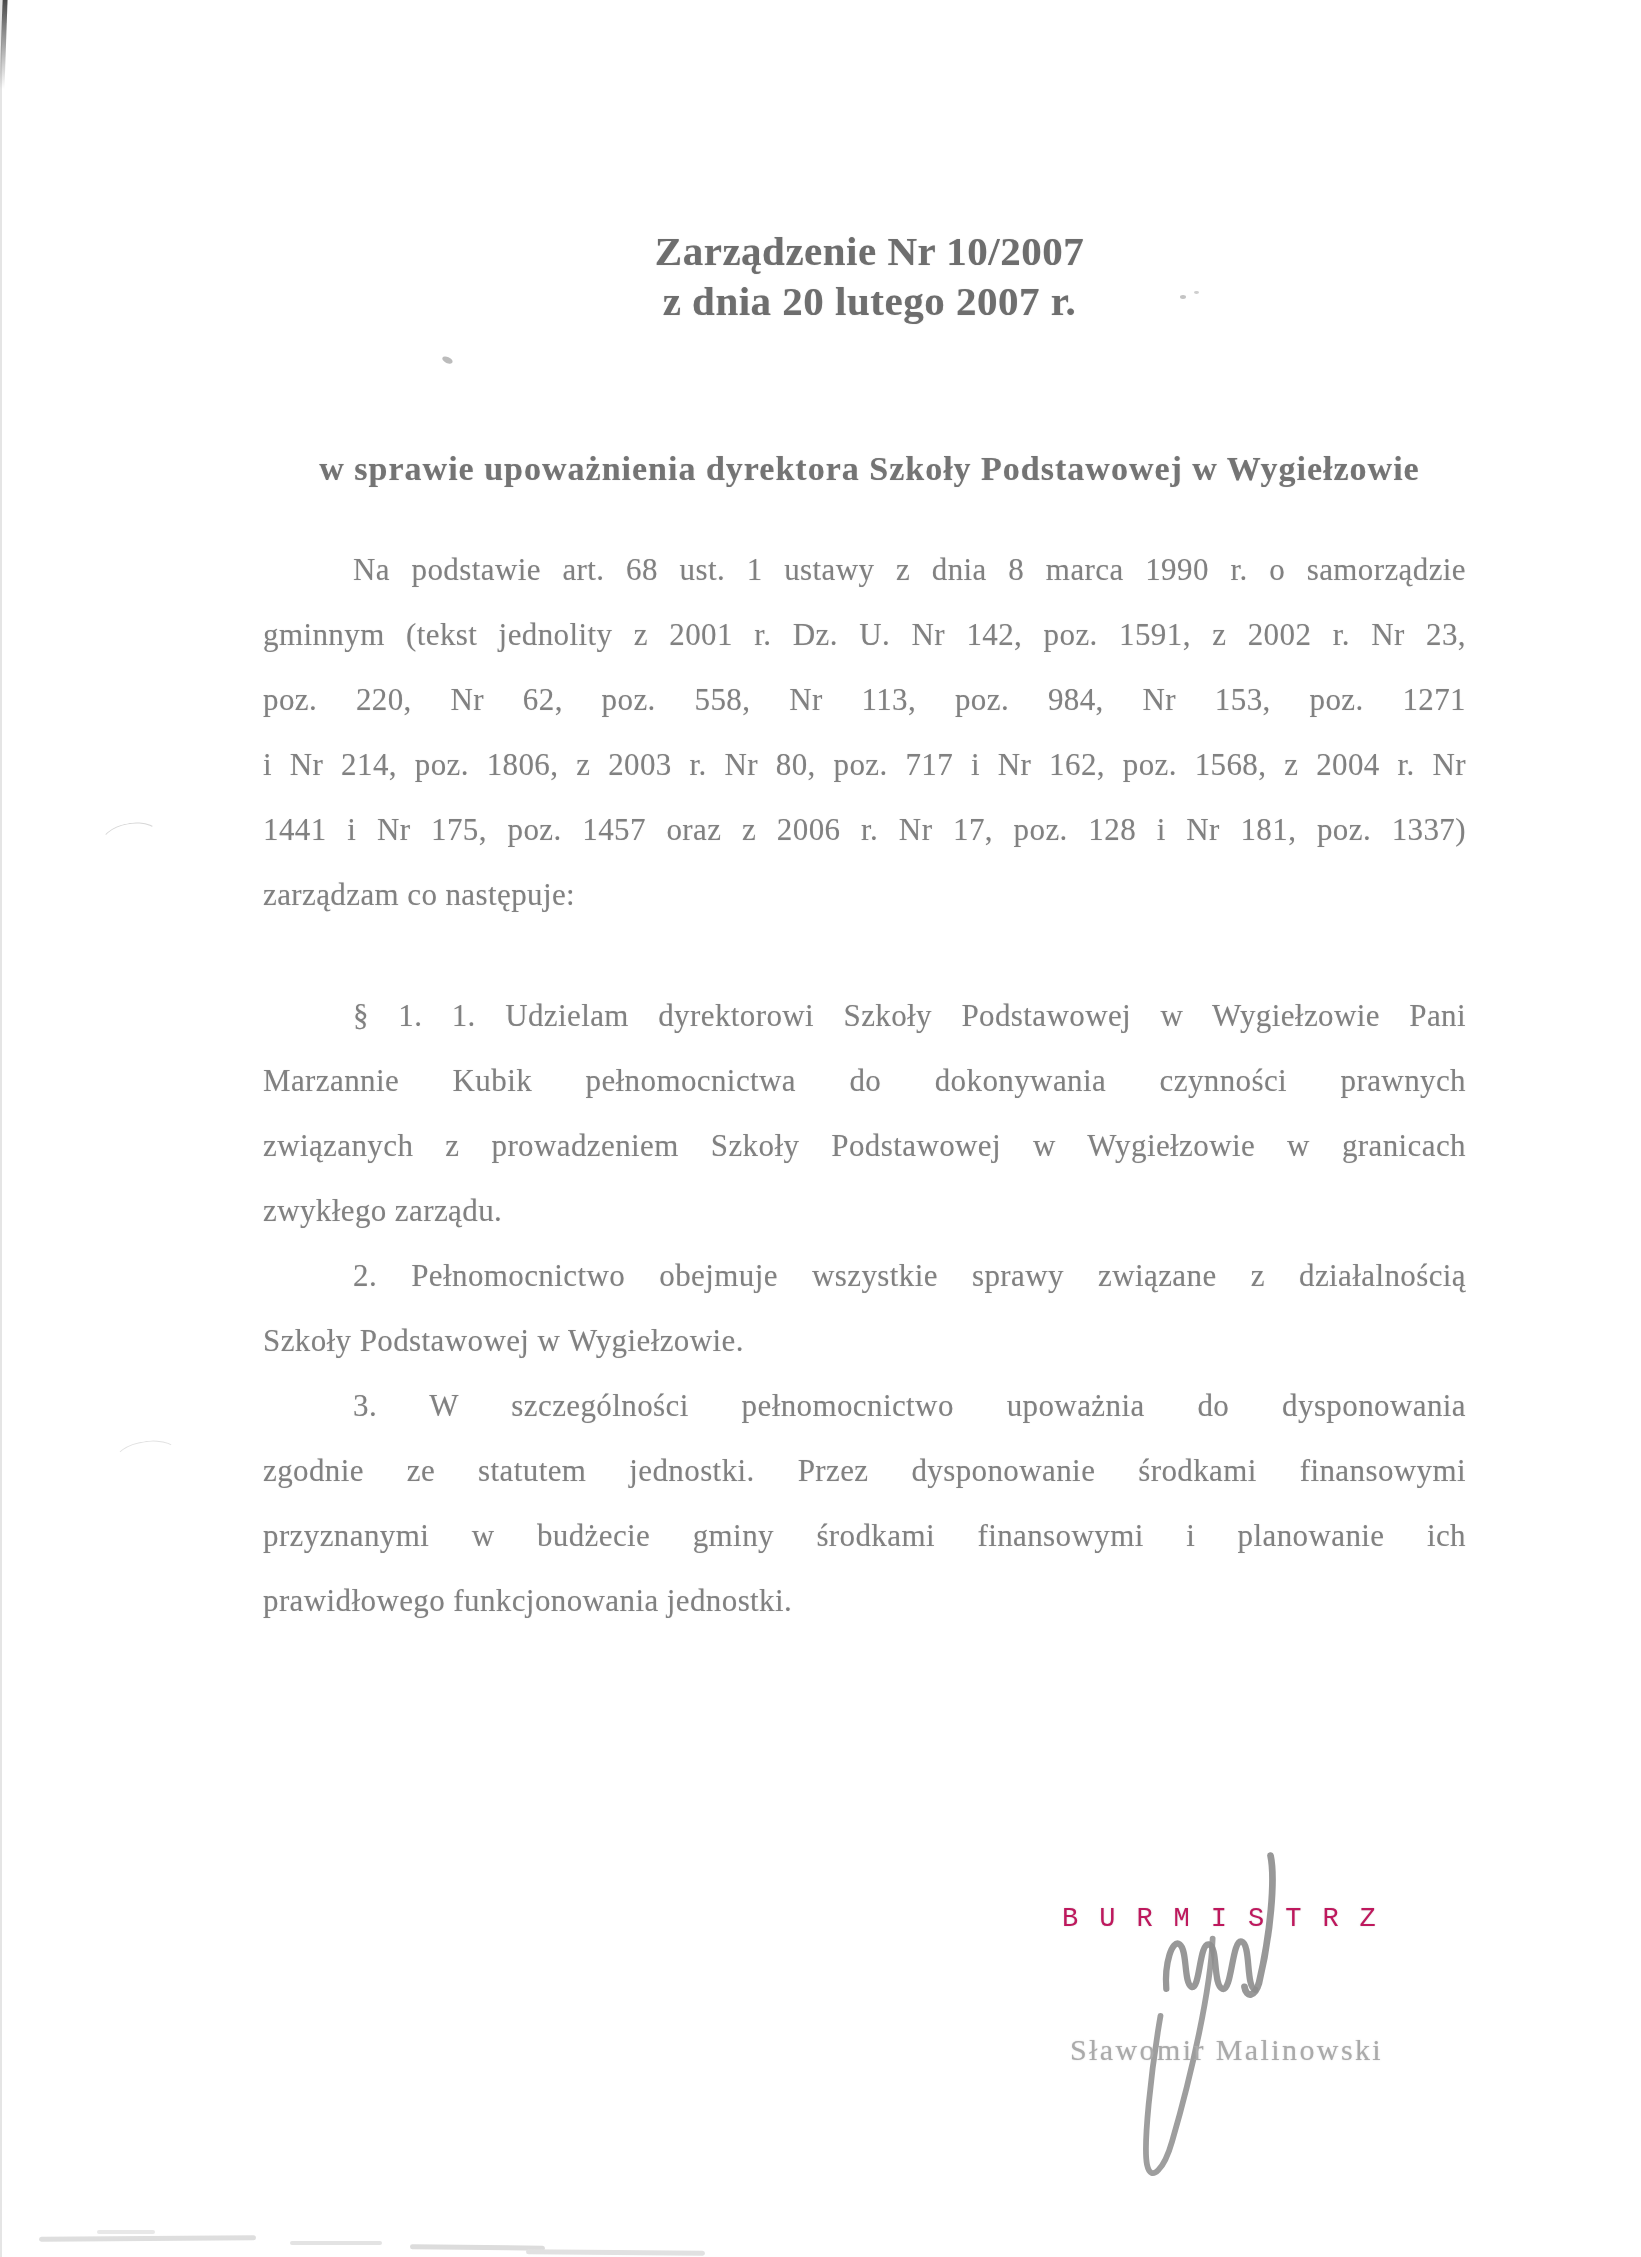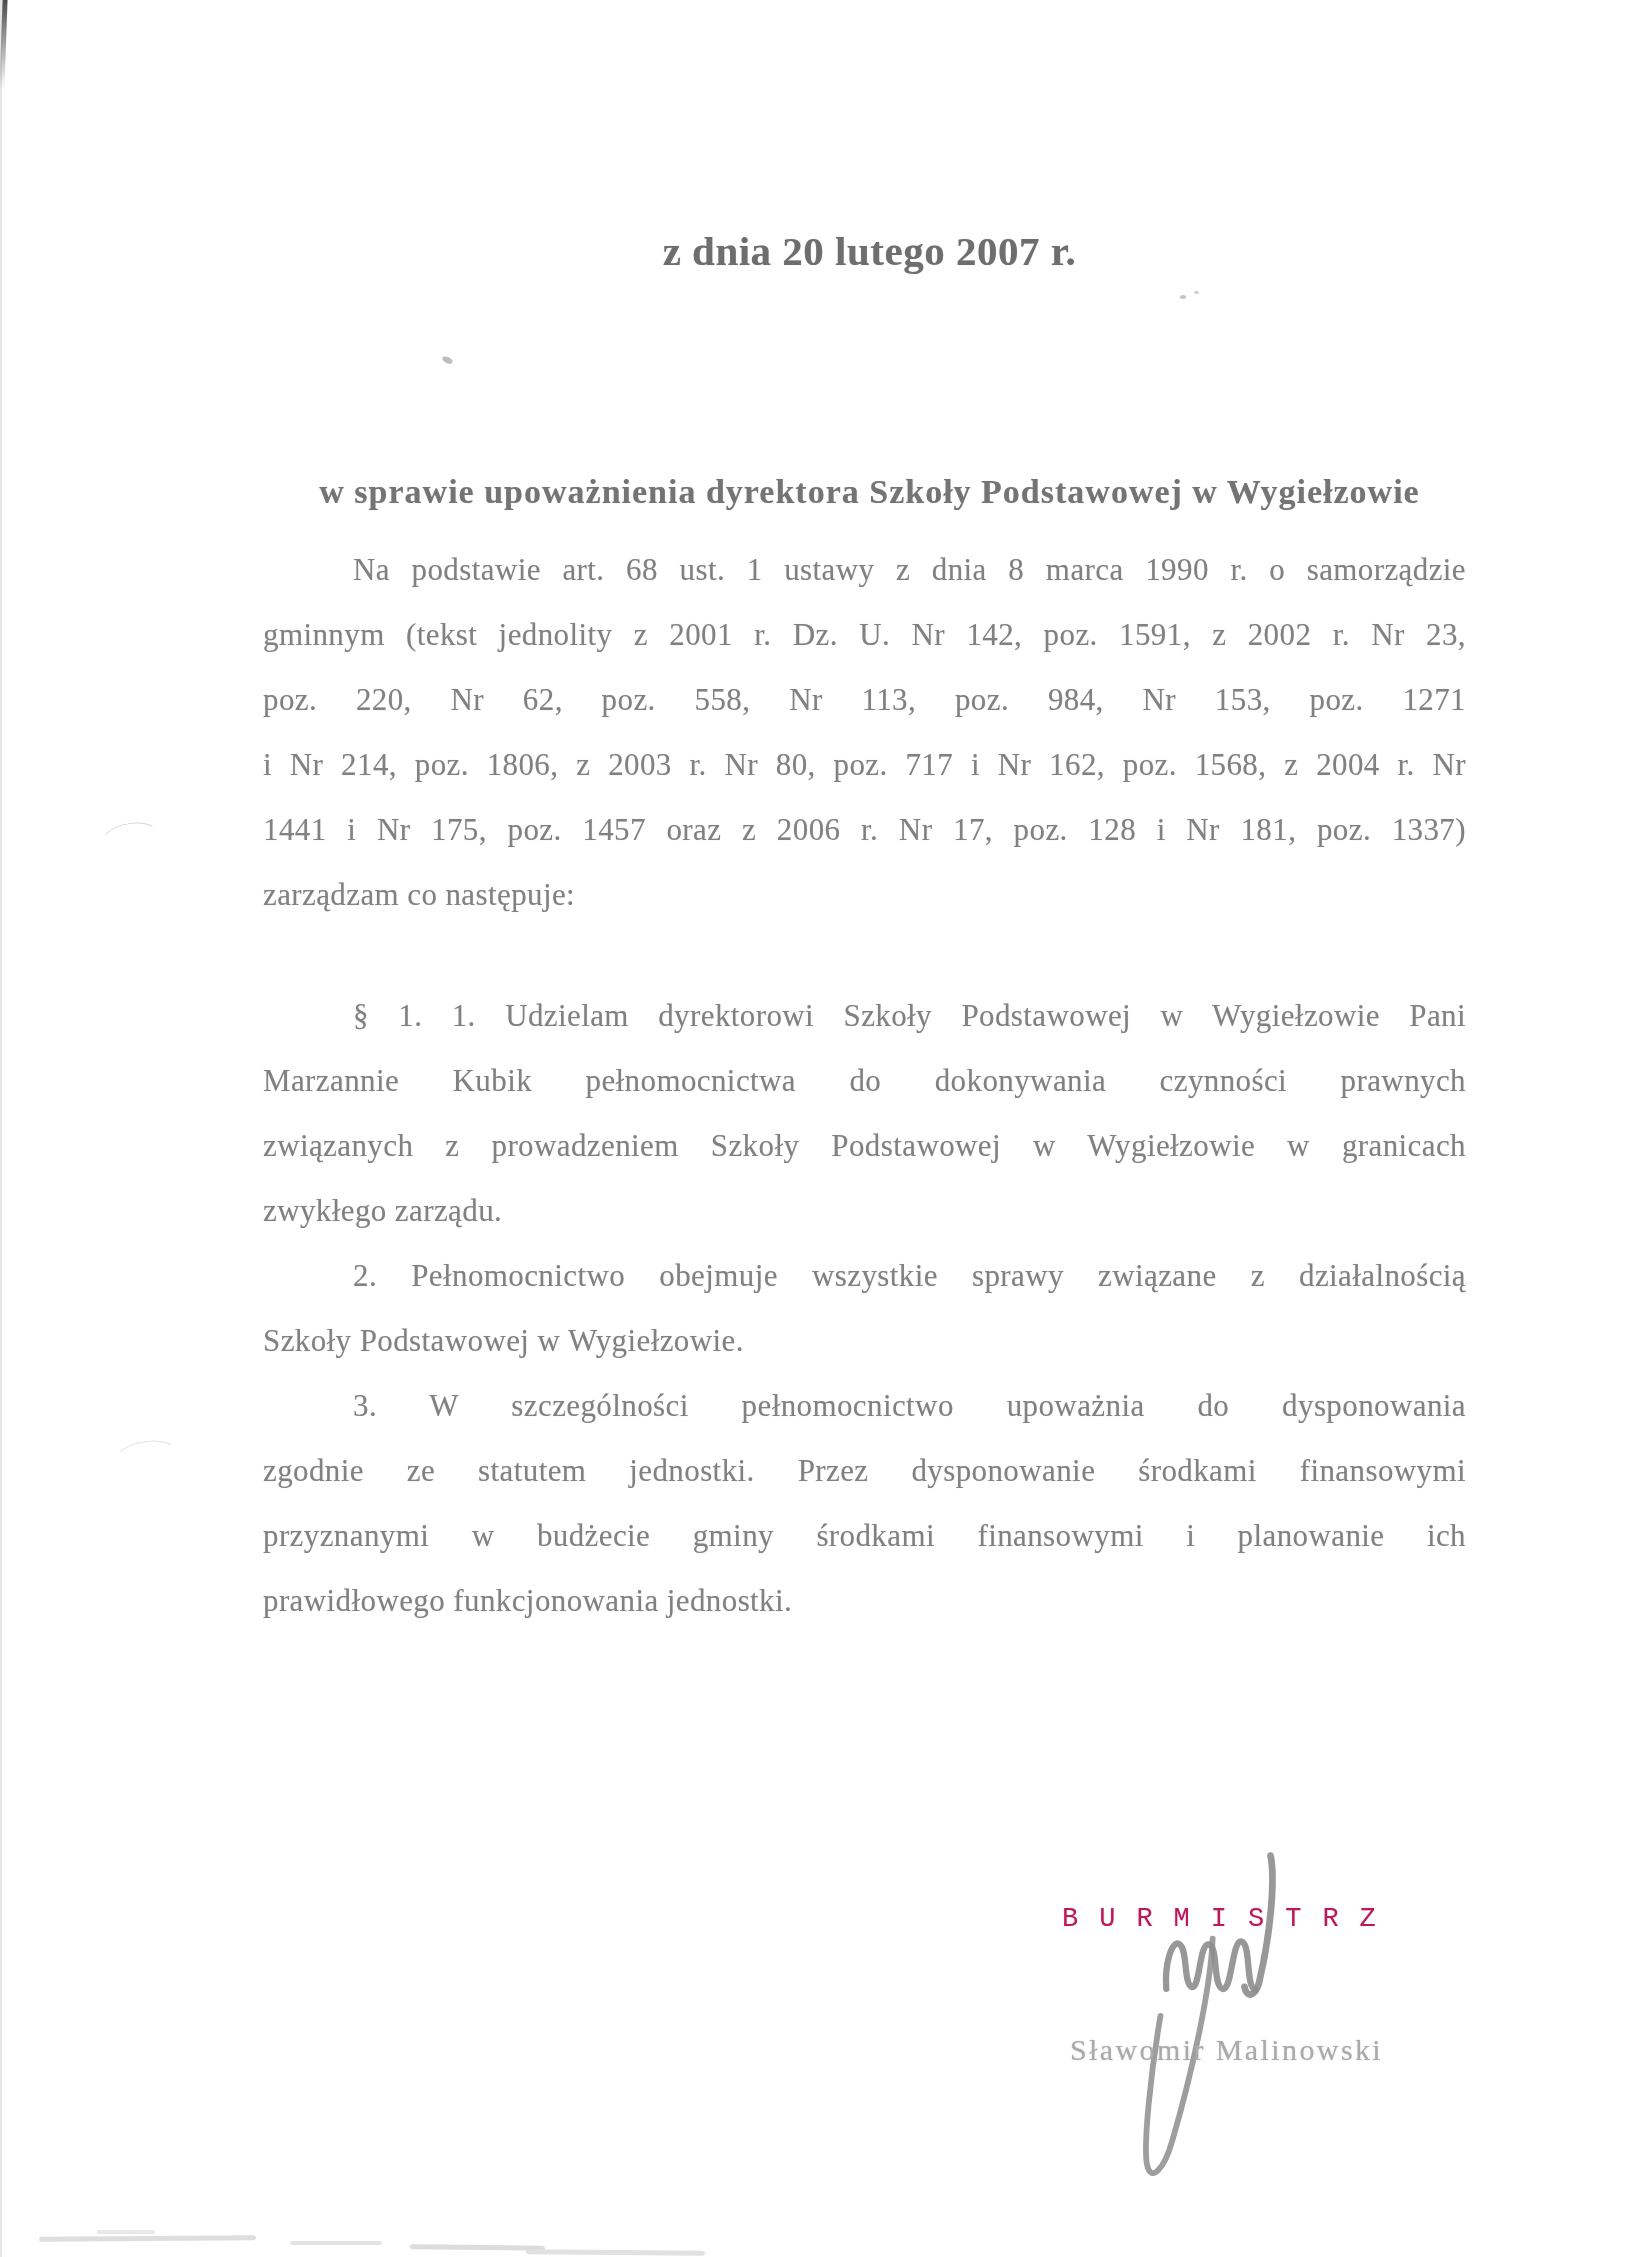--- a/index.html
+++ b/index.html
@@ -22,21 +22,20 @@
   }
   
   .subject{
     position:absolute;left:97px;top:448px;width:1545px;
     text-align:center;
     font-weight:bold;
     font-size:34px;line-height:41px;
     color:#747474;
     letter-spacing:1px;
     text-shadow:0 0 1px rgba(116,116,116,.4);
-    margin-top:23px;
   }
   
   .body-block{
     position:absolute;left:263px;top:537px;width:1203px;
     font-size:31px;
     color:#818181;
     letter-spacing:0.4px;
     text-shadow:0 0 1px rgba(129,129,129,.35);
   }
   .ln{line-height:65px;height:65px;overflow:hidden;}
@@ -79,20 +78,21 @@
   .sm3{left:410px;top:2245px;width:135px;height:4.8px;background:#dcdcdc;transform:skewY(0.6deg);}
   .sm4{left:526px;top:2250px;width:179px;height:4.8px;background:#e1e1e1;transform:skewY(0.5deg);}
   .sm5{left:97px;top:2230px;width:58px;height:3.9px;background:#e8e8e8;}
 </style>
 </head>
 <body>
 
 <div class="page">
 
   <div class="heading">
+    <div>Zarządzenie Nr 10/2007</div>
     <div>z dnia 20 lutego 2007 r.</div>
   </div>
 
   <div class="subject">w sprawie upoważnienia dyrektora Szkoły Podstawowej w Wygiełzowie</div>
 
   <div class="body-block">
     <div class="ln just ind">Na podstawie art. 68 ust. 1 ustawy z dnia 8 marca 1990 r. o samorządzie</div>
     <div class="ln just">gminnym (tekst jednolity z 2001 r. Dz. U. Nr 142, poz. 1591, z 2002 r. Nr 23,</div>
     <div class="ln just">poz. 220, Nr 62, poz. 558, Nr 113, poz. 984, Nr 153, poz. 1271</div>
     <div class="ln just">i Nr 214, poz. 1806, z 2003 r. Nr 80, poz. 717 i Nr 162, poz. 1568, z 2004 r. Nr</div>

